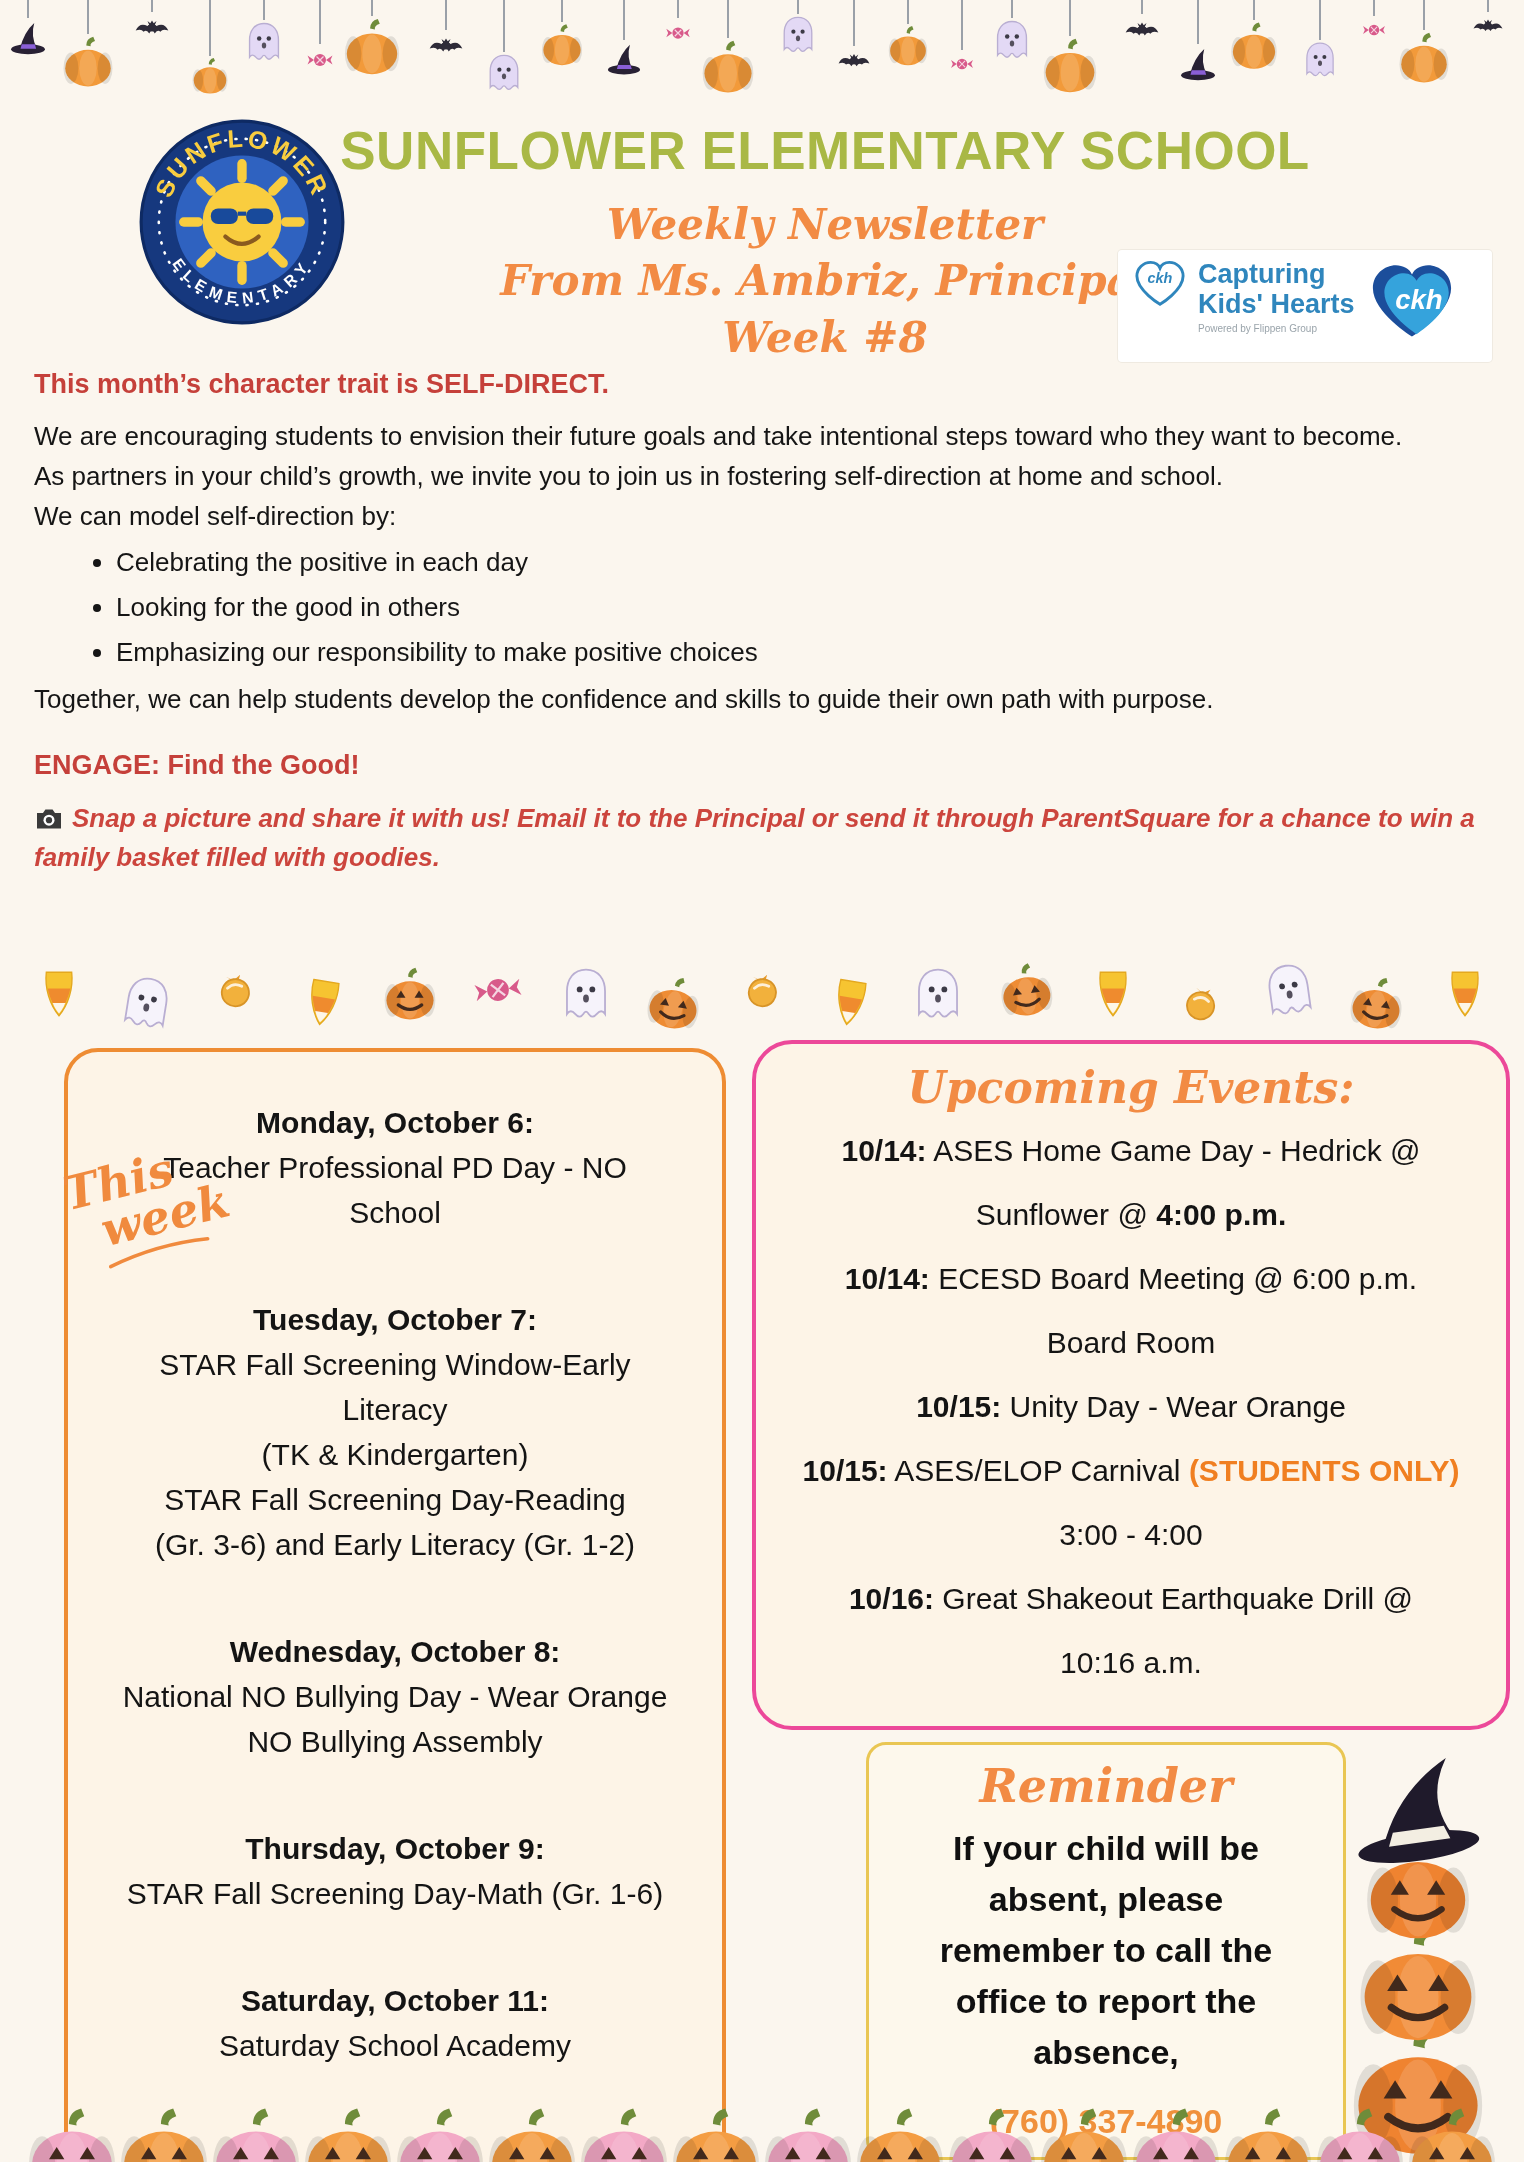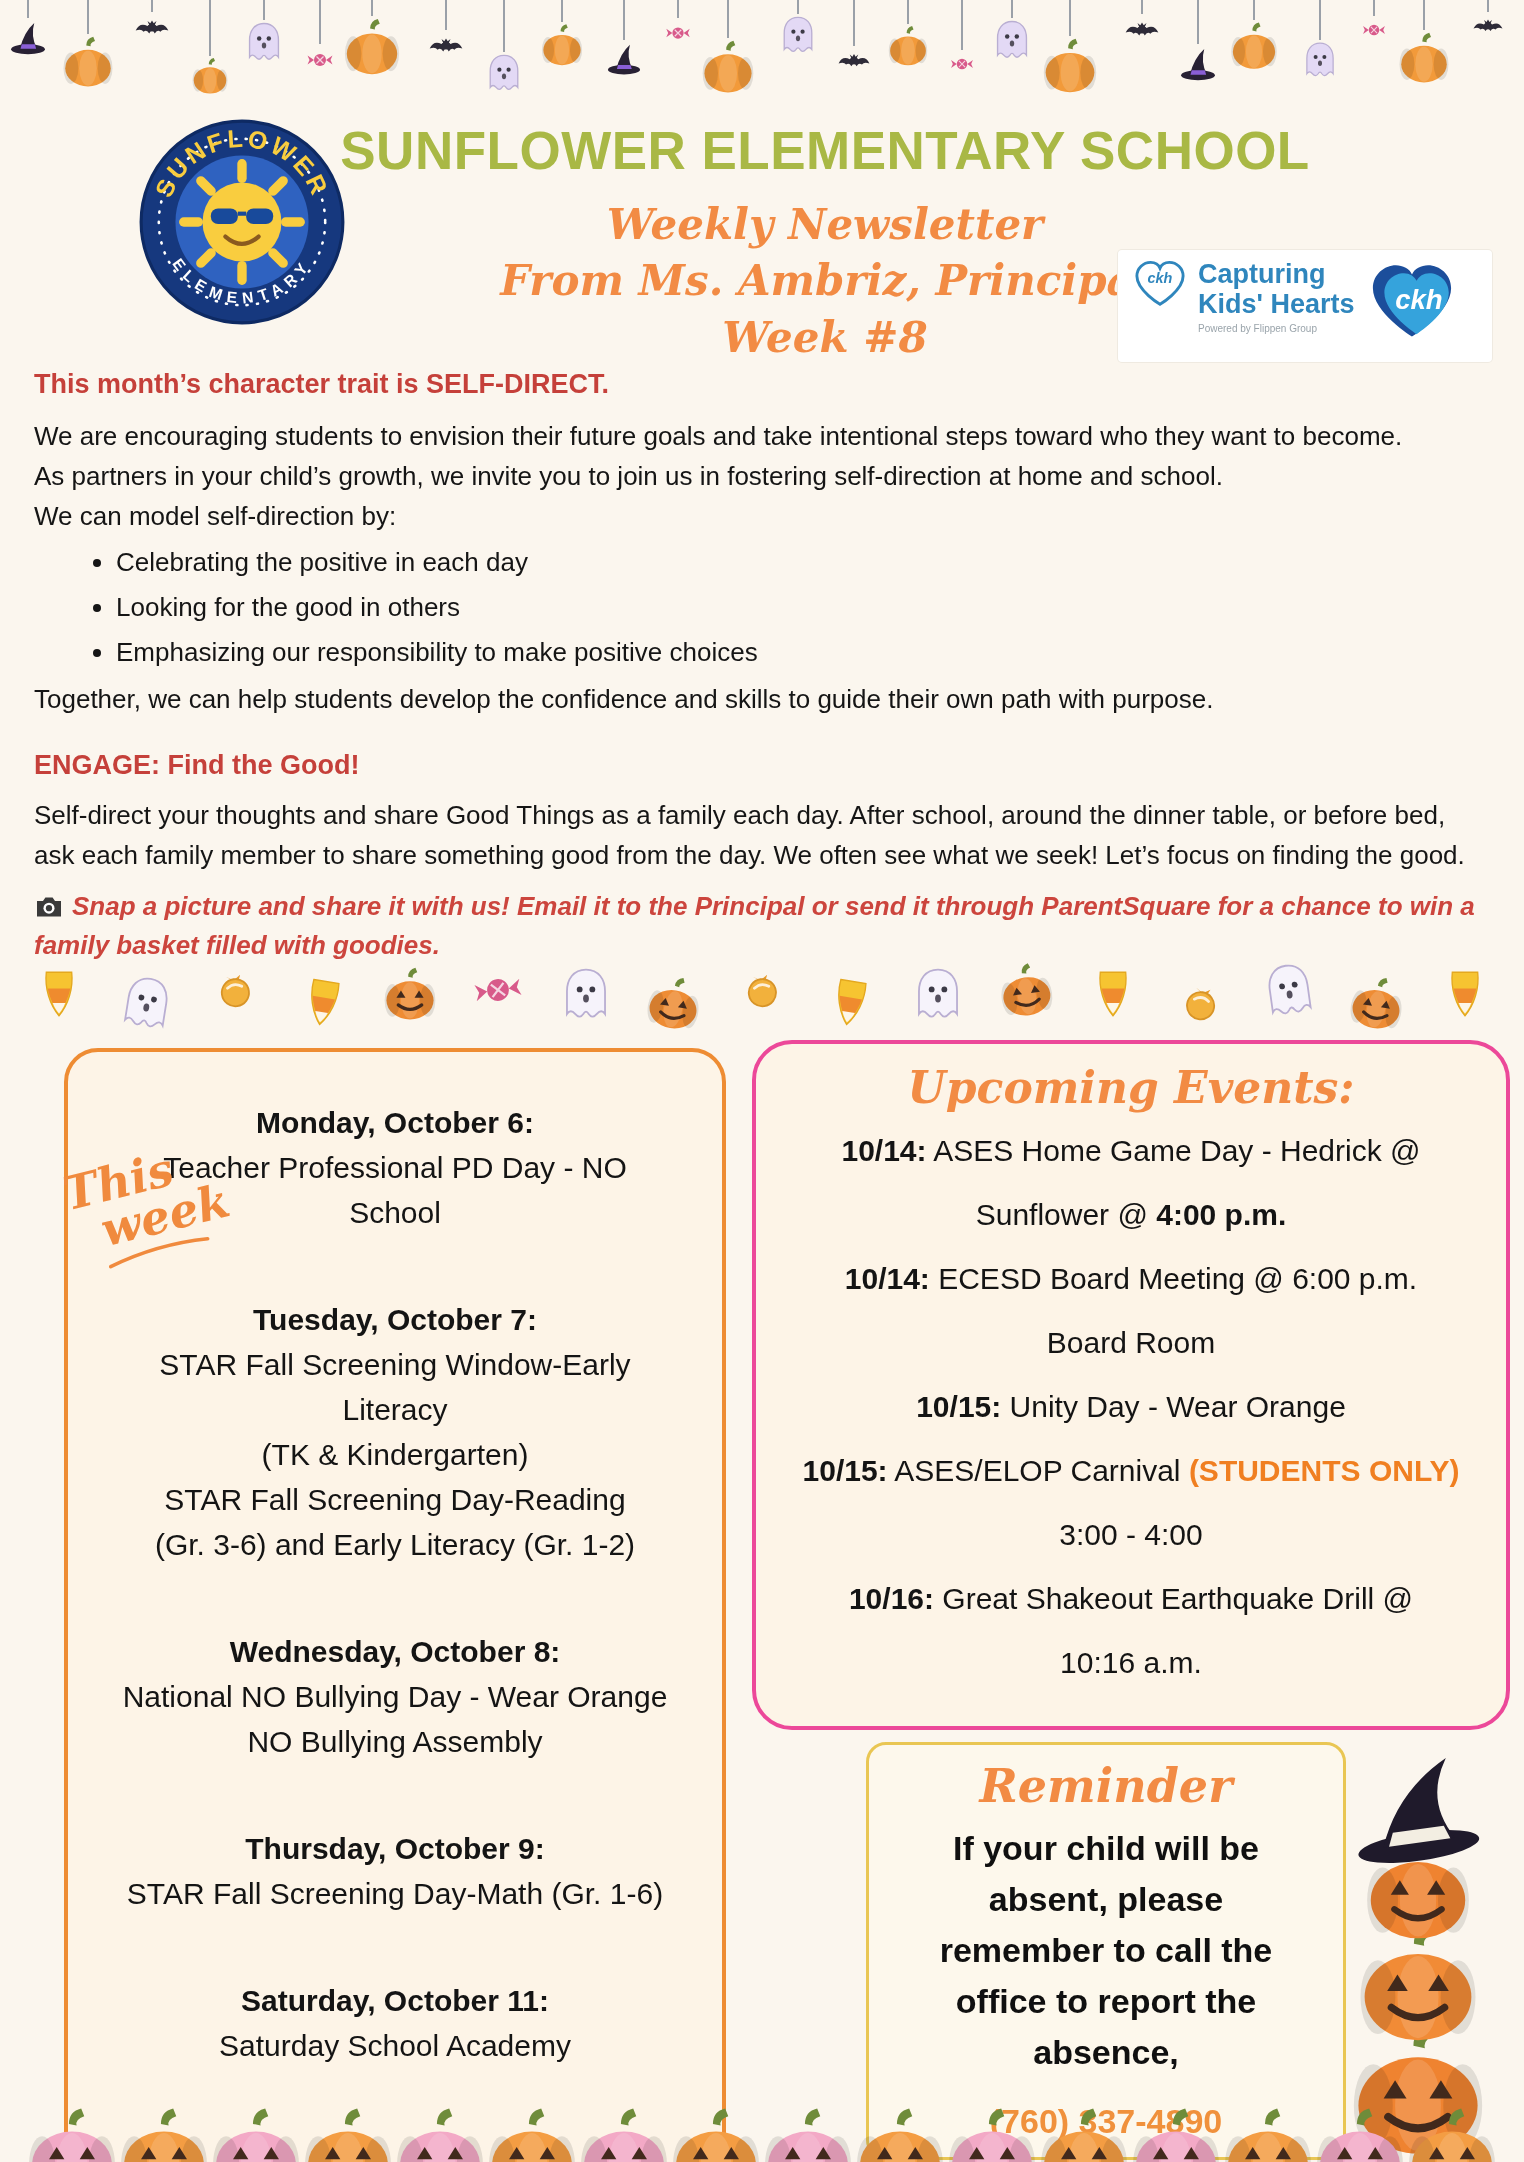--- a/index.html
+++ b/index.html
@@ -357,21 +357,20 @@
   <div>As partners in your child’s growth, we invite you to join us in fostering self-direction at home and school.</div>
   <div>We can model self-direction by:</div>
   <ul class="bullets">
       <li>Celebrating the positive in each day</li>
       <li>Looking for the good in others</li>
       <li>Emphasizing our responsibility to make positive choices</li>
     </ul>
   <div class="together">Together, we can help students develop the confidence and skills to guide their own path with purpose.</div>
 
   <div class="red-h engage-h">ENGAGE: Find the Good!</div>
-  <div>Self-direct your thoughts and share Good Things as a family each day. After school, around the dinner table, or before bed, ask each family member to share something good from the day. We often see what we seek! Let’s focus on finding the good.</div>
   <p class="camera-note">
     <span class="cam-icon"><svg viewBox="0 0 24 20">
           <path d="M2 5 h5 l2 -3 h6 l2 3 h5 v13 H2 Z" fill="#3a3a3a"></path>
           <circle cx="12" cy="11" r="4.6" fill="#ffffff"></circle>
           <circle cx="12" cy="11" r="2.6" fill="#3a3a3a"></circle>
         </svg></span><span>Snap a picture and share it with us! Email it to the Principal or send it through ParentSquare for a chance to win a family basket filled with goodies.</span>
   </p>
 </div>
 
 <div class="candy-border">

